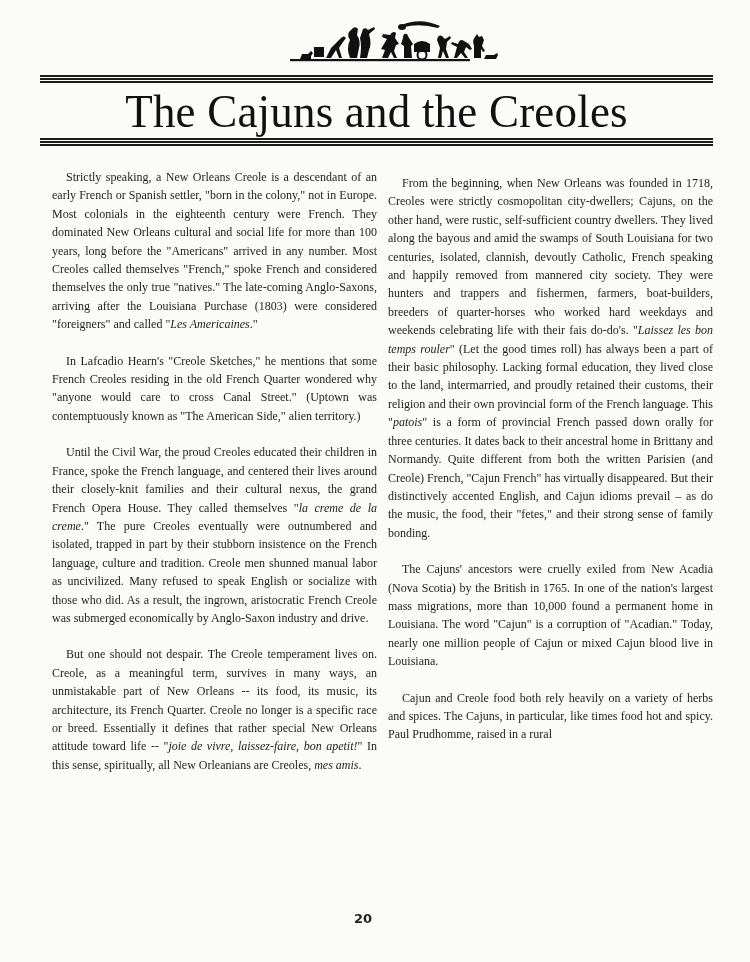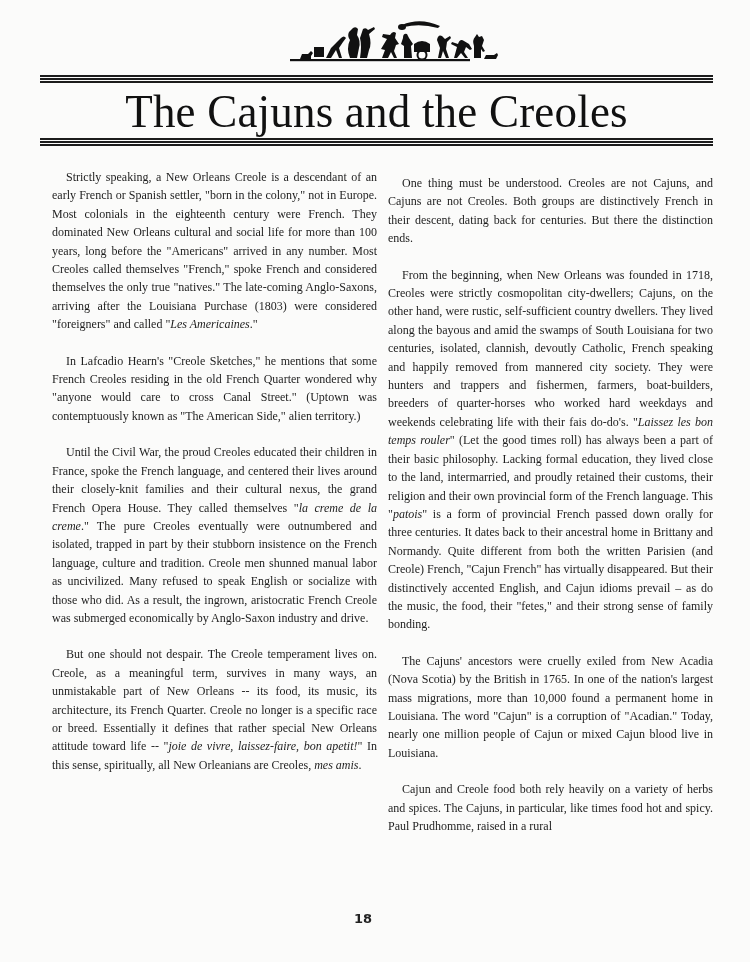--- a/index.html
+++ b/index.html
@@ -116,27 +116,24 @@
     <p>
       <span>Until the Civil War, the proud Creoles educated their children in France, spoke the French language, and centered their lives around their closely-knit families and their cultural nexus, the grand French Opera House. They called themselves "</span><em>la creme de la creme</em><span>." The pure Creoles eventually were outnumbered and isolated, trapped in part by their stubborn insistence on the French language, culture and tradition. Creole men shunned manual labor as uncivilized. Many refused to speak English or socialize with those who did. As a result, the ingrown, aristocratic French Creole was submerged economically by Anglo-Saxon industry and drive.</span>
     </p>
     <p>
       <span>But one should not despair. The Creole temperament lives on. Creole, as a meaningful term, survives in many ways, an unmistakable part of New Orleans -- its food, its music, its architecture, its French Quarter. Creole no longer is a specific race or breed. Essentially it defines that rather special New Orleans attitude toward life -- "</span><em>joie de vivre, laissez-faire, bon apetit!</em><span>" In this sense, spiritually, all New Orleanians are Creoles, </span><em>mes amis</em><span>.</span>
     </p>
   </div>
 
   <div class="col col-right">
     <p>
-      <span>One thing must be understood.  Creoles are not Cajuns, and Cajuns are not Creoles. Both groups are distinctively French in their descent, dating back for centuries. But there the distinction ends.</span>
-    </p>
-    <p>
       <span>From the beginning, when New Orleans was founded in 1718, Creoles were strictly cosmopolitan city-dwellers; Cajuns, on the other hand, were rustic, self-sufficient country dwellers. They lived along the bayous and amid the swamps of South Louisiana for two centuries, isolated, clannish, devoutly Catholic, French speaking and happily removed from mannered city society. They were hunters and trappers and fishermen, farmers, boat-builders, breeders of quarter-horses who worked hard weekdays and weekends celebrating life with their fais do-do's. "</span><em>Laissez les bon temps rouler</em><span>" (Let the good times roll) has always been a part of their basic philosophy. Lacking formal education, they lived close to the land, intermarried, and proudly retained their customs, their religion and their own provincial form of the French language. This "</span><em>patois</em><span>"  is a form of provincial French passed down orally for three centuries. It dates back to their ancestral home in Brittany and Normandy. Quite different from both the written Parisien (and Creole) French, "Cajun French" has virtually disappeared. But their distinctively accented English, and Cajun idioms prevail – as do the music, the food, their "fetes," and their strong sense of family bonding.</span>
     </p>
     <p>
       <span>The Cajuns' ancestors were cruelly exiled from New Acadia (Nova Scotia) by the British in 1765. In one of the nation's largest mass migrations, more than 10,000 found a permanent home in Louisiana.  The word "Cajun" is a corruption of "Acadian." Today, nearly one million people of Cajun or mixed Cajun blood live in Louisiana.</span>
     </p>
     <p>
       <span>Cajun and Creole food both rely heavily on a variety of herbs and spices. The Cajuns, in particular, like times food hot and spicy. Paul Prudhomme, raised in a rural</span>
     </p>
   </div>
 
-  <div class="page-number">18</div>
+  <div class="page-number">20</div>
 </div>
 
 </body></html>

